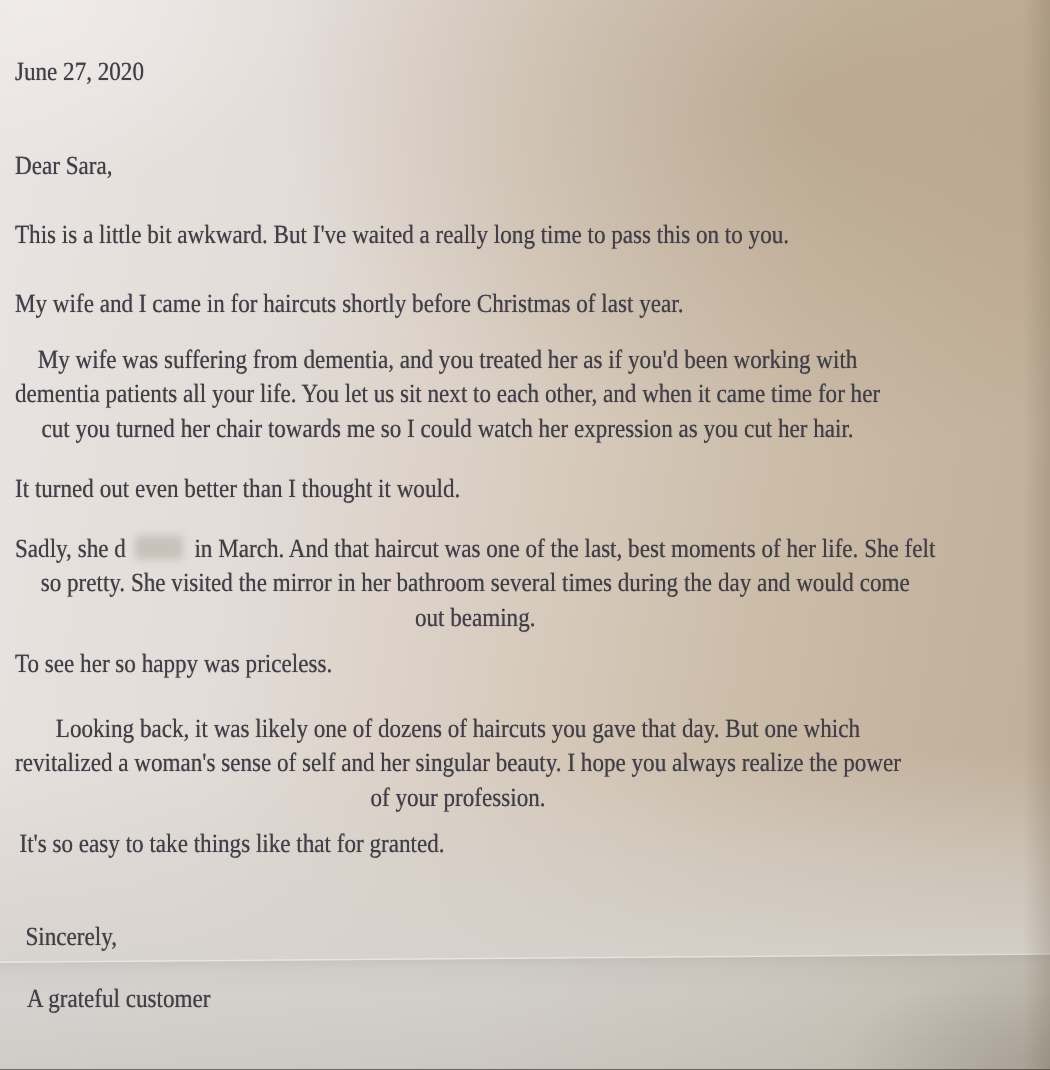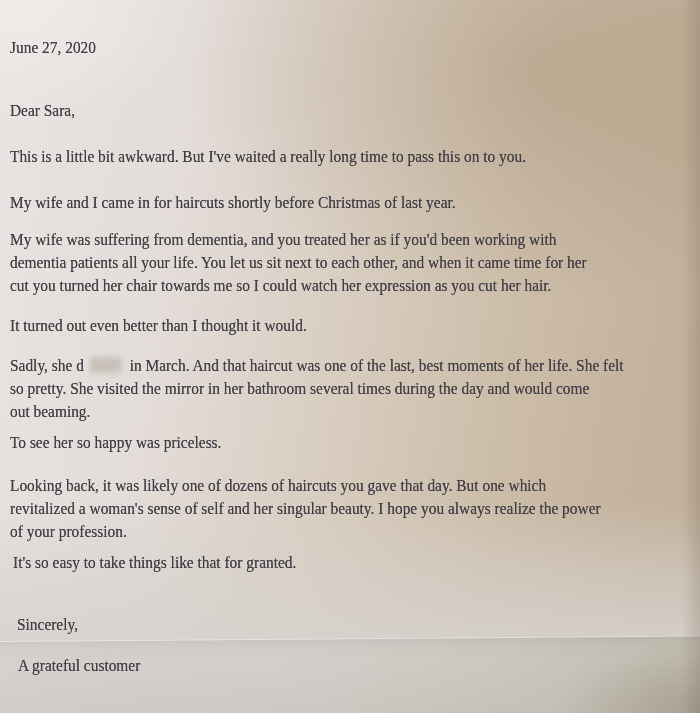--- a/index.html
+++ b/index.html
@@ -21,21 +21,21 @@
   .shade-corner-br{right:0;bottom:0;width:220px;height:120px;
     background:radial-gradient(ellipse 200px 100px at 100% 100%, rgba(110,100,85,0.28), rgba(110,100,85,0) 70%);}
   .crease-band{
     position:absolute;left:-6px;top:641px;width:712px;height:92px;
     transform:rotate(-0.45deg);transform-origin:left top;
     border-top:1px solid rgba(255,255,255,0.55);
     background:
       linear-gradient(180deg, rgba(0,0,0,0.05) 0px, rgba(0,0,0,0.02) 6px, rgba(0,0,0,0) 22px, rgba(130,120,105,0.10) 100%),
       linear-gradient(92deg,#d6d2cf 0%,#d2cec9 45%,#cbc6bd 75%,#c0baae 100%);
   }
-  .letter{position:absolute;left:0;top:0;width:700px;height:713px;color:#403e46;}
+  .letter{position:absolute;left:0;top:0;width:700px;height:713px;color:#403e46;text-align:center;}
   .block{
     position:absolute;left:10px;
     font-size:17.5px;line-height:23px;white-space:nowrap;
     transform:scaleX(0.88);transform-origin:left top;
     text-shadow:0 0 0.6px rgba(64,62,70,0.75);
   }
   .redaction{
     display:inline-block;width:36px;height:16px;margin:0 9px 0 7px;
     background:#c8c1ba;border-radius:2px;filter:blur(3px);
     vertical-align:-2px;

